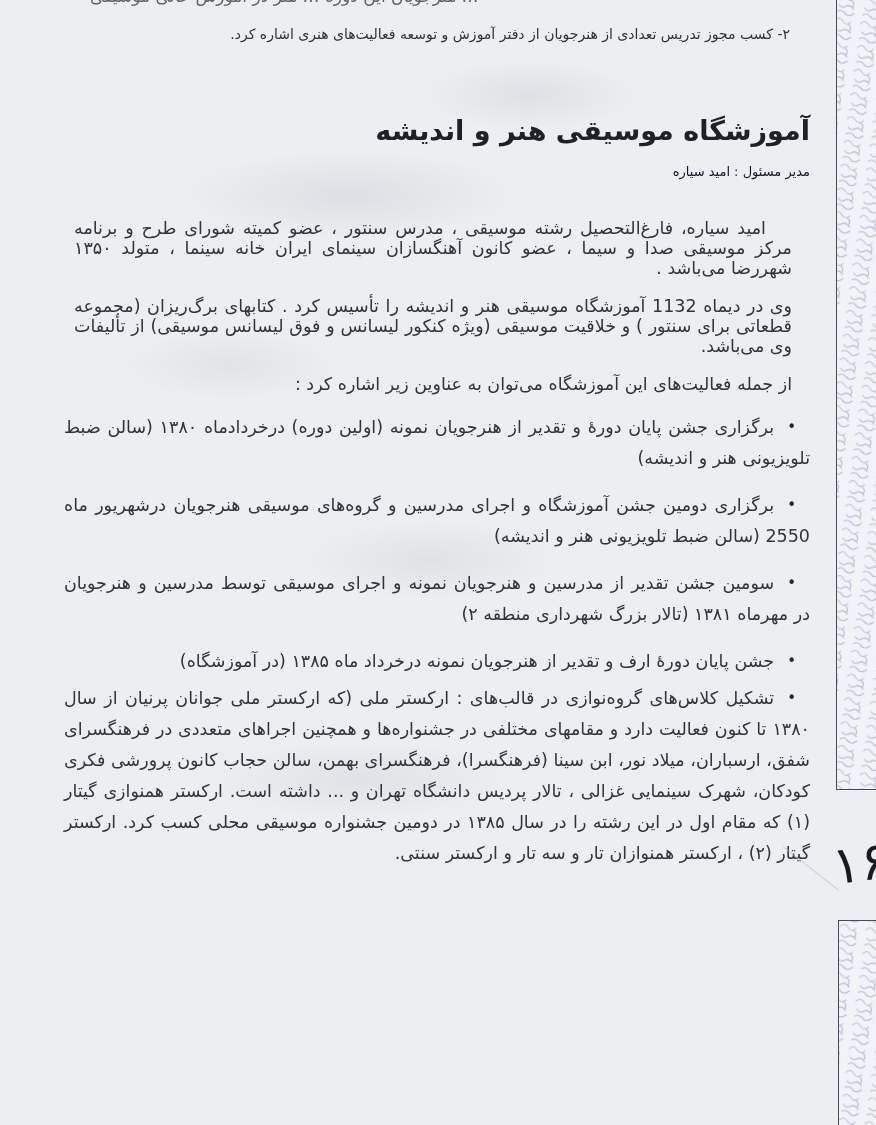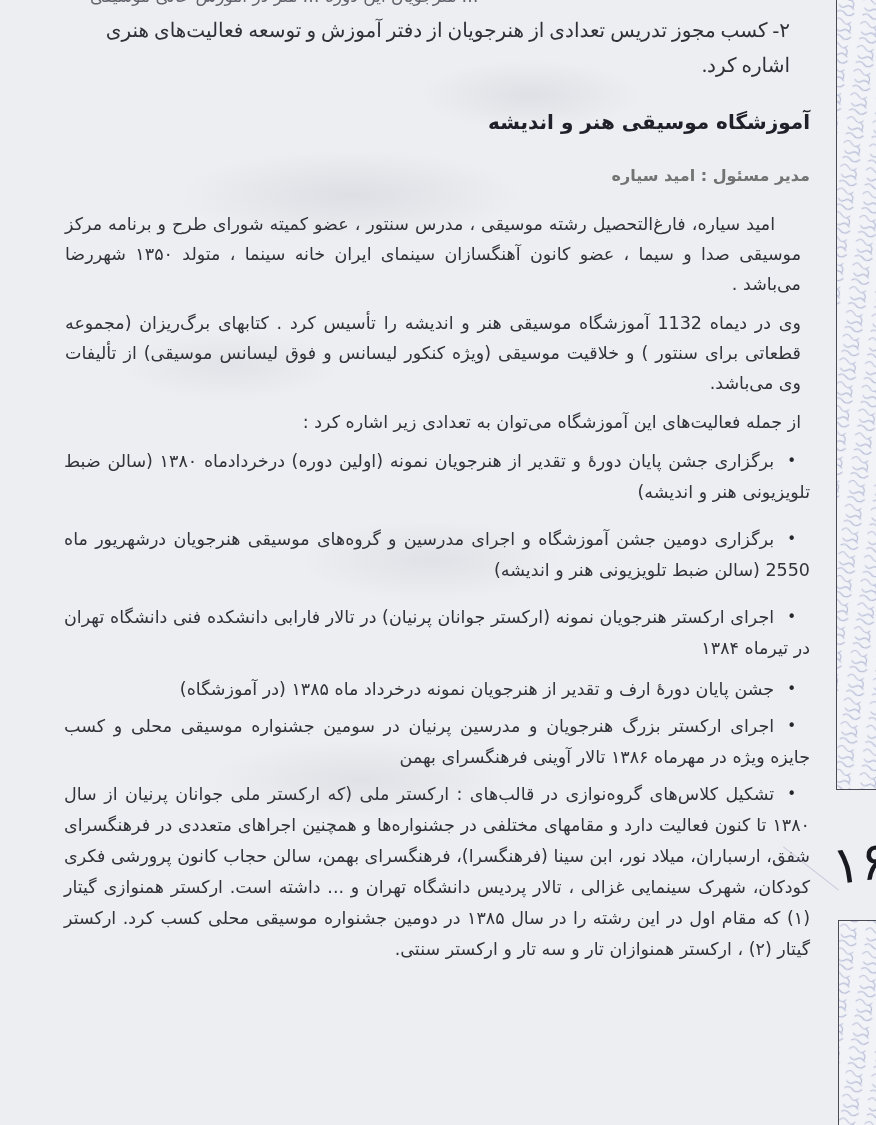--- a/index.html
+++ b/index.html
@@ -19,35 +19,35 @@
 
   
   .clip-line{
     position:absolute;top:-19px;right:92px;left:90px;
     font-size:17px;line-height:30px;color:#4a4a55;
     white-space:nowrap;overflow:hidden;text-align:left;
     filter:blur(.4px);opacity:.85;
   }
   .note-line{
     position:absolute;top:13px;right:86px;left:92px;
-    font-size:20px;line-height:35px;color:#303039;font-family:Liberation Serif, serif;
+    font-size:14px;line-height:42px;color:#303039;
   }
   .sec-title{
     position:absolute;top:97px;right:66px;
-    font-size:20px;font-weight:bold;color:#20202a;letter-spacing:0;
+    font-size:27px;font-weight:bold;color:#20202a;letter-spacing:0;
   }
   .sec-subtitle{
     position:absolute;top:153px;right:66px;
-    font-size:16px;font-weight:bold;color:#737373;
+    font-size:13px;font-weight:normal;color:#0f172a;
   }
   .main-text{
     position:absolute;top:200px;right:66px;left:56px;
     font-size:17.5px;color:#33333c;text-align:justify;
   }
-  .main-text p{margin:9px;line-height:30px;}
+  .main-text p{margin:18px;line-height:20px;}
   .p-indent{text-indent:26px;}
   ul.activities{list-style:none;margin:4px 0 0 0;padding:0;}
   ul.activities li{
     position:relative;line-height:31px;margin:0 0 6px 8px;text-indent:14px;
   }
   ul.activities li .dot{
     display:inline-block;text-indent:0;
     font-size:15px;margin-left:13px;vertical-align:1px;color:#26262f;
   }
   ul.activities li.gap-lg{margin-bottom:16px;}
@@ -84,27 +84,26 @@
 <div class="clip-line">… هنرجویان این دوره … هنر در آموزش عالی موسیقی</div>
 
 <div class="note-line">۲- کسب مجوز تدریس تعدادی از هنرجویان از دفتر آموزش و توسعه فعالیت‌های هنری اشاره کرد.</div>
 
 <h1 class="sec-title">آموزشگاه موسیقی هنر و اندیشه</h1>
 <h2 class="sec-subtitle">مدیر مسئول : امید سیاره</h2>
 
 <div class="main-text">
   <p class="p-indent">امید سیاره، فارغ‌التحصیل رشته موسیقی ، مدرس سنتور ، عضو کمیته شورای طرح و برنامه مرکز موسیقی صدا و سیما ، عضو کانون آهنگسازان سینمای ایران خانه سینما ، متولد ۱۳۵۰ شهررضا می‌باشد .</p>
   <p>وی در دیماه 1132 آموزشگاه موسیقی هنر و اندیشه را تأسیس کرد . کتابهای برگ‌ریزان (مجموعه قطعاتی برای سنتور ) و خلاقیت موسیقی (ویژه کنکور لیسانس و فوق لیسانس موسیقی) از تألیفات وی می‌باشد.</p>
-  <p>از جمله فعالیت‌های این آموزشگاه می‌توان به تعدادی زیر اشاره کرد :</p>
+  <p>از جمله فعالیت‌های این آموزشگاه می‌توان به عناوین زیر اشاره کرد :</p>
   <ul class="activities">
     <li class="gap-lg"><span class="dot">•</span><span>برگزاری جشن پایان دورهٔ و تقدیر از هنرجویان نمونه (اولین دوره) درخردادماه ۱۳۸۰ (سالن ضبط تلویزیونی هنر و اندیشه)</span></li>
     <li class="gap-lg"><span class="dot">•</span><span>برگزاری دومین جشن آموزشگاه و اجرای مدرسین و گروه‌های موسیقی هنرجویان درشهریور ماه 2550 (سالن ضبط تلویزیونی هنر و اندیشه)</span></li>
-    <li class="gap-md"><span class="dot">•</span><span>اجرای ارکستر هنرجویان نمونه (ارکستر جوانان پرنیان) در تالار فارابی دانشکده فنی دانشگاه تهران در تیرماه ۱۳۸۴</span></li>
+    <li class="gap-lg"><span class="dot">•</span><span>سومین جشن تقدیر از مدرسین و هنرجویان نمونه و اجرای موسیقی توسط مدرسین و هنرجویان در مهرماه ۱۳۸۱ (تالار بزرگ شهرداری منطقه ۲)</span></li>
     <li><span class="dot">•</span><span>جشن پایان دورهٔ ارف و تقدیر از هنرجویان نمونه درخرداد ماه ۱۳۸۵ (در آموزشگاه)</span></li>
-    <li><span class="dot">•</span><span>اجرای ارکستر بزرگ هنرجویان و مدرسین پرنیان در سومین جشنواره موسیقی محلی و کسب جایزه ویژه در مهرماه ۱۳۸۶ تالار آوینی فرهنگسرای بهمن</span></li>
     <li><span class="dot">•</span><span>تشکیل کلاس‌های گروه‌نوازی در قالب‌های : ارکستر ملی (که ارکستر ملی جوانان پرنیان از سال ۱۳۸۰ تا کنون فعالیت دارد و مقامهای مختلفی در جشنواره‌ها و همچنین اجراهای متعددی در فرهنگسرای شفق، ارسباران، میلاد نور، ابن سینا (فرهنگسرا)، فرهنگسرای بهمن، سالن حجاب کانون پرورشی فکری کودکان، شهرک سینمایی غزالی ، تالار پردیس دانشگاه تهران و ... داشته است. ارکستر همنوازی گیتار (۱) که مقام اول در این رشته را در سال ۱۳۸۵ در دومین جشنواره موسیقی محلی کسب کرد. ارکستر گیتار (۲) ، ارکستر همنوازان تار و سه تار و ارکستر سنتی.</span></li>
   </ul>
 </div>
 
 <div class="strip-box strip-top">
   <svg xmlns="http://www.w3.org/2000/svg">
     <defs>
       <pattern id="hw" width="26" height="24" patternUnits="userSpaceOnUse" patternTransform="rotate(8)">
         <path d="M2 5 q4 -5 8 0 t8 0 M4 13 q3 4 7 1 t8 2 M15 7 q5 2 3 7 M3 20 q4 -3 8 1 t9 -1" fill="none" stroke="#a6adce" stroke-width="1.1" stroke-linecap="round"></path>
       </pattern>

